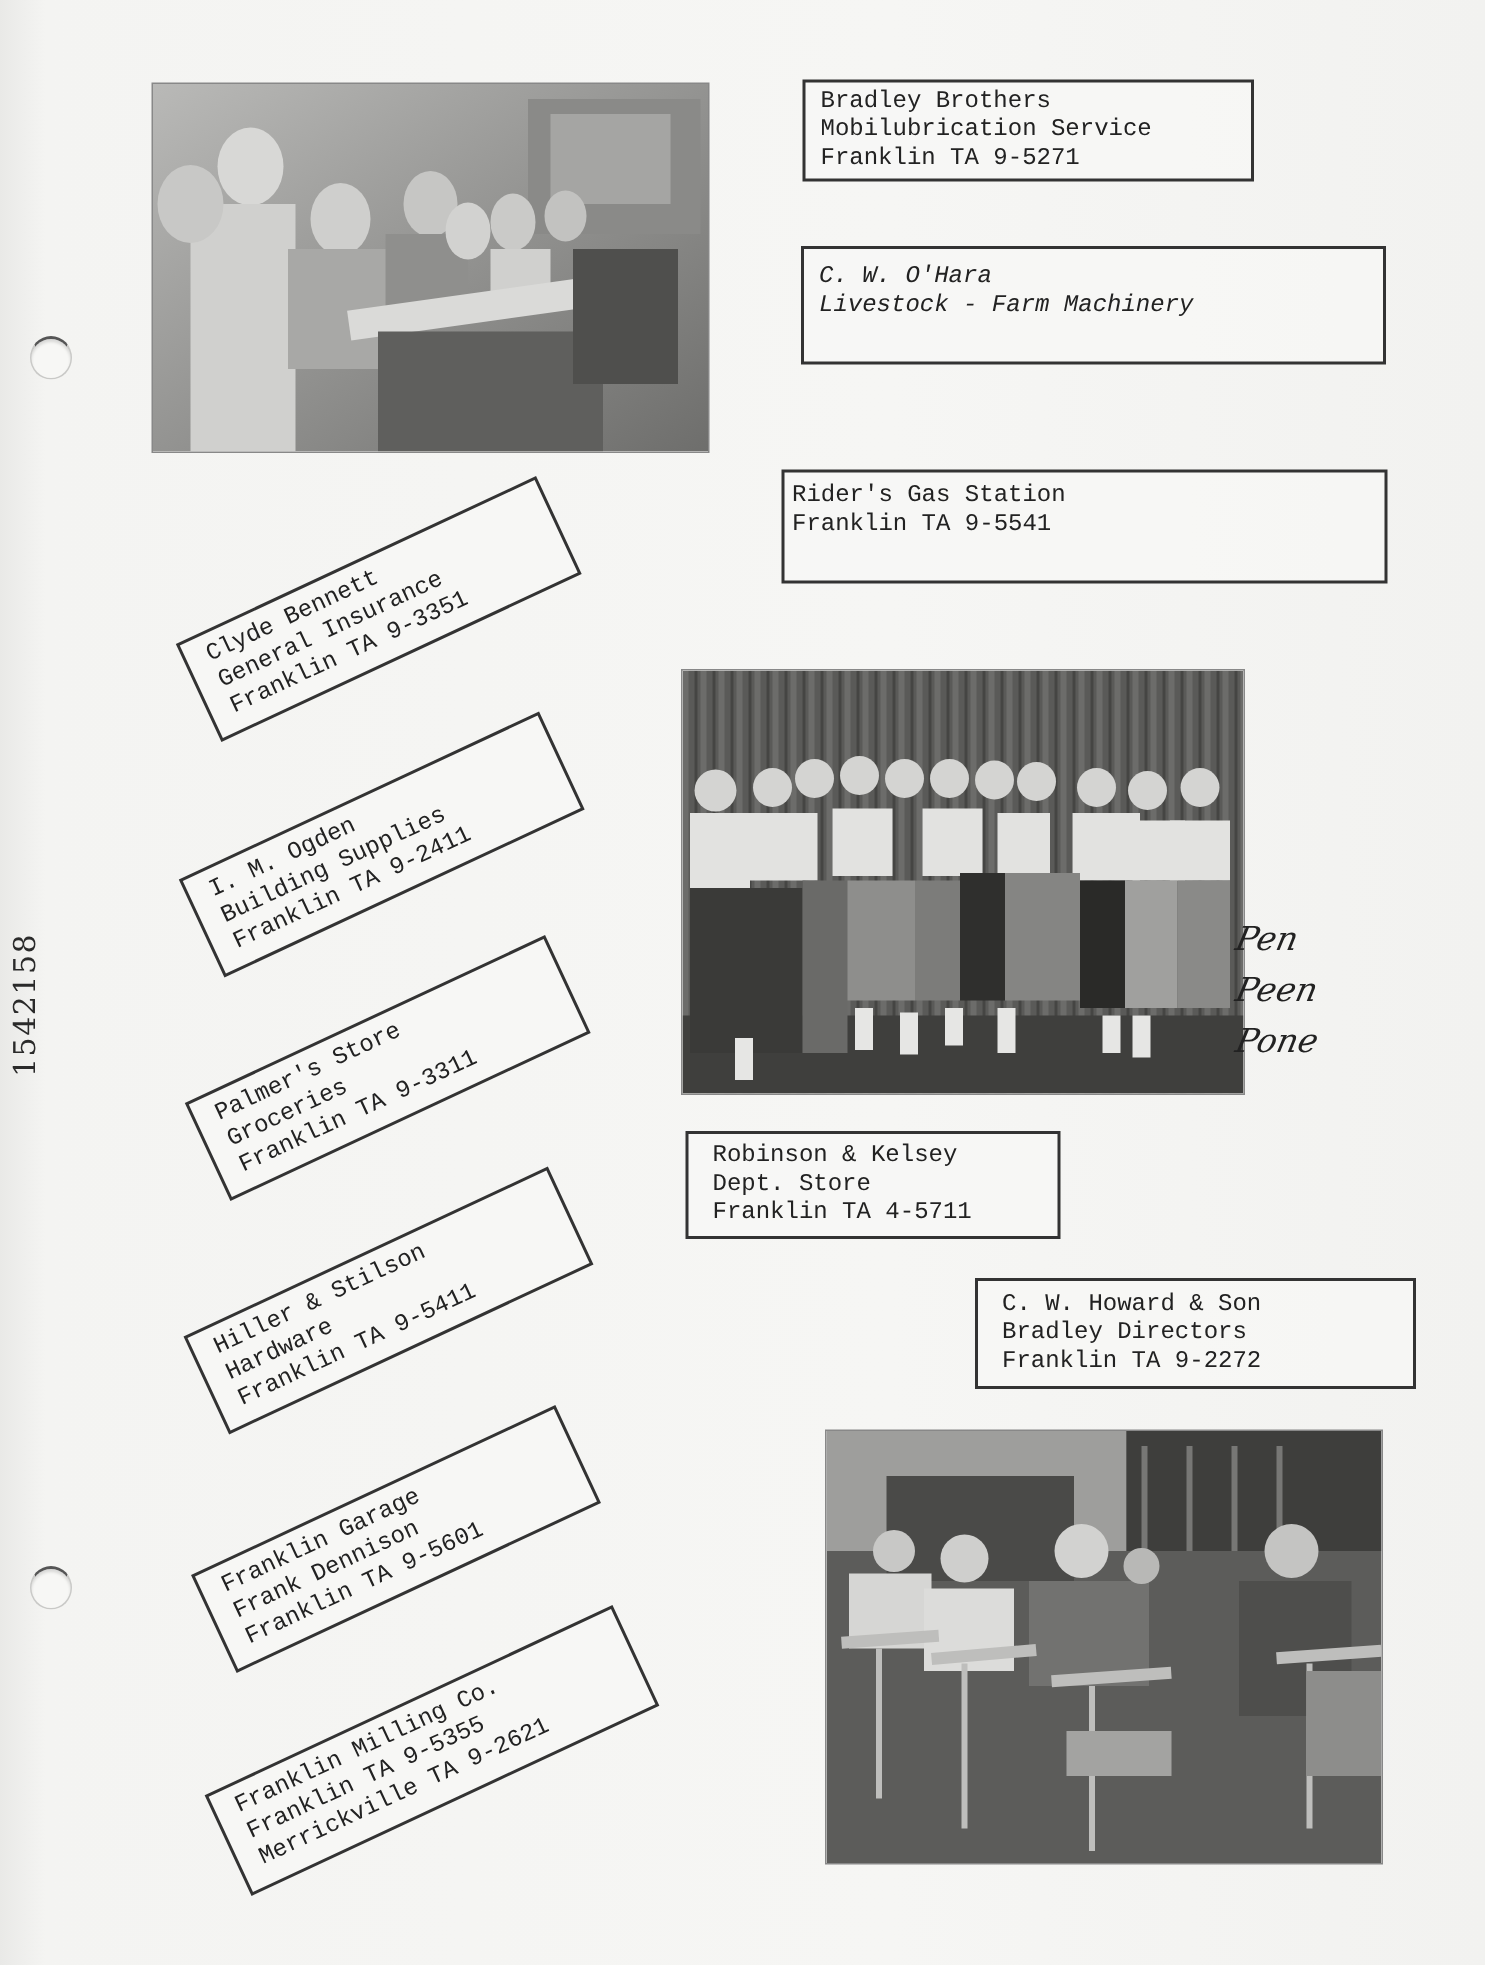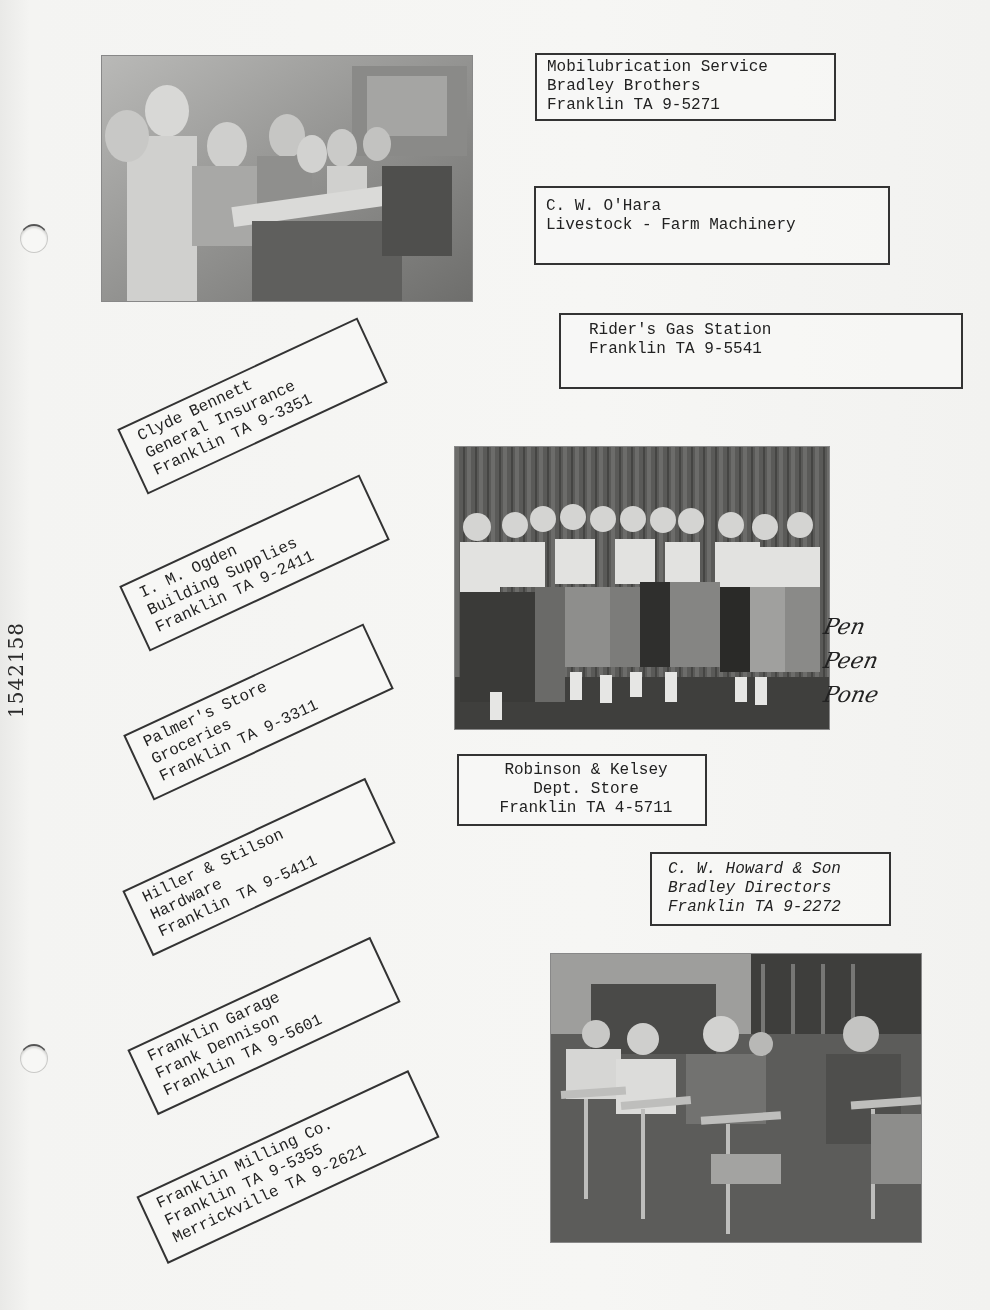--- a/index.html
+++ b/index.html
@@ -217,42 +217,42 @@
           <rect x="90" y="155" width="4" height="110"></rect>
         <rect x="175" y="170" width="4" height="110"></rect>
           <rect x="320" y="155" width="4" height="110"></rect>
       </g>
       <rect x="160" y="200" width="70" height="30" fill="#a3a3a1"></rect>
       <rect x="320" y="160" width="50" height="70" fill="#8d8d8b"></rect>
     </svg>
   </div>
 
   <div class="ad-box" style="left:535px; top:53px; width:301px; height:68px;">
+    <span class="line">Bradley Brothers</span>
     <span class="line">Mobilubrication Service</span>
-    <span class="line">Bradley Brothers</span>
     <span class="line">Franklin TA 9-5271</span>
   </div>
 
-  <div class="ad-box" style="left:534px; top:186px; width:356px; height:79px; padding-top:9px;">
+  <div class="ad-box" style="left:534px; top:164px; width:390px; height:79px; padding-top:9px;font-style:italic;">
     <span class="line">C. W. O'Hara</span>
     <span class="line">Livestock - Farm Machinery</span>
   </div>
 
-  <div class="ad-box" style="left:559px; top:313px; width:404px; height:76px; padding-top:6px; padding-left:28px;">
+  <div class="ad-box" style="left:521px; top:313px; width:404px; height:76px; padding-top:6px; padding-left:5px;">
     <span class="line">Rider's Gas Station</span>
     <span class="line">Franklin TA 9-5541</span>
   </div>
 
-  <div class="ad-box" style="left:457px; top:754px; width:250px; height:72px; padding-top:5px; padding-left:16px;text-align:center;">
+  <div class="ad-box" style="left:457px; top:754px; width:250px; height:72px; padding-top:5px; padding-left:16px;">
     <span class="line">Robinson &amp; Kelsey</span>
     <span class="line">Dept. Store</span>
     <span class="line">Franklin TA 4-5711</span>
   </div>
 
-  <div class="ad-box" style="left:650px; top:852px; width:241px; height:74px; padding-top:6px; padding-left:16px;font-style:italic;">
+  <div class="ad-box" style="left:650px; top:852px; width:294px; height:74px; padding-top:6px; padding-left:16px;">
     <span class="line">C. W. Howard &amp; Son</span>
     <span class="line">Bradley Directors</span>
     <span class="line">Franklin TA 9-2272</span>
   </div>
 
   <div class="ad-box rot" style="left:120px; top:370px; width:265px; height:72px; padding-top:5px; padding-left:14px;">
     <span class="line">Clyde Bennett</span>
     <span class="line">General Insurance</span>
     <span class="line">Franklin TA 9-3351</span>
   </div>

